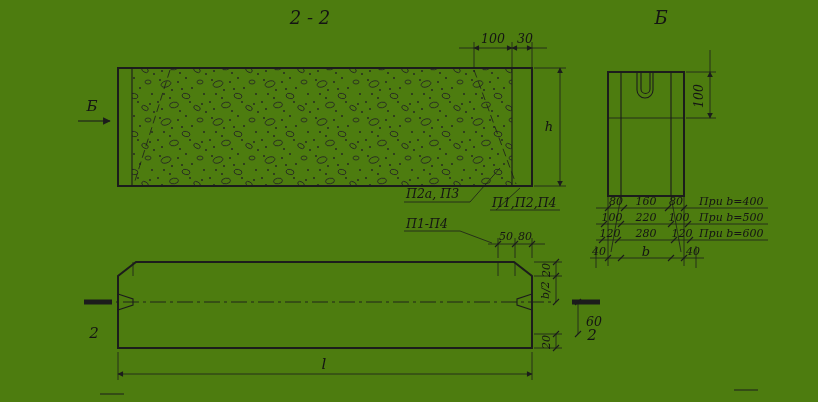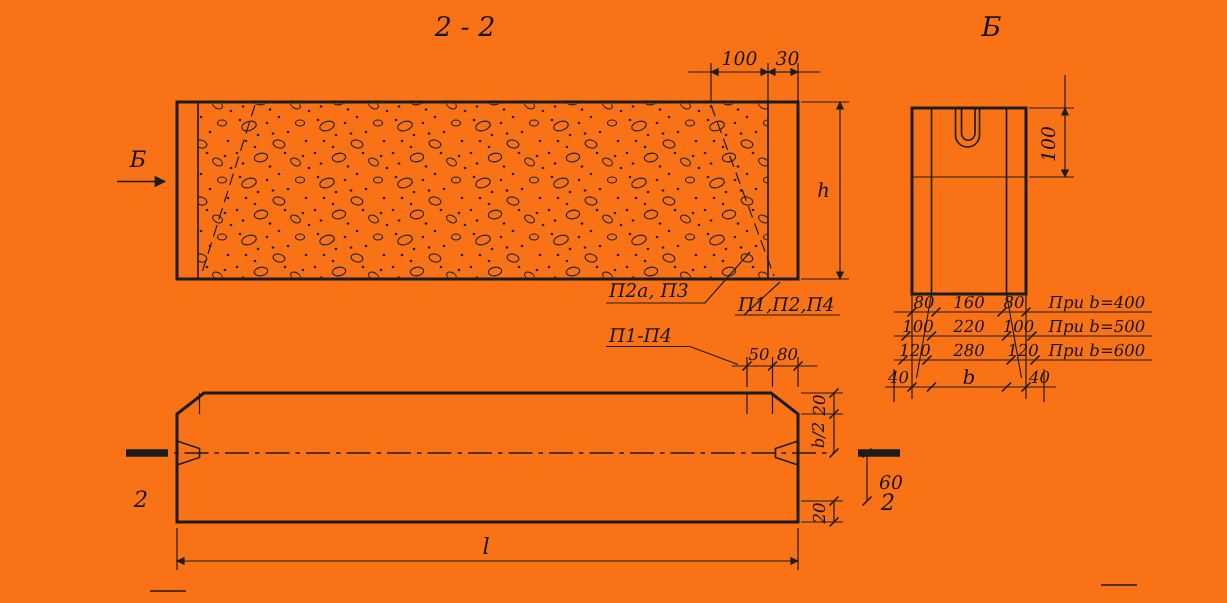--- a/index.html
+++ b/index.html
@@ -1,16 +1,16 @@
 <!DOCTYPE html>
 <html><head>
 <meta charset="utf-8">
 <style>
   html,body{margin:0;padding:0;background:#ffffff;}
-  .canvas{width:818px;height:402px;position:relative;background:#f97316;overflow:hidden;}
+  .canvas{width:818px;height:402px;position:relative;background:#4d7c0f;overflow:hidden;}
   svg{display:block;}
   .ln{stroke:#1c1c1c;stroke-width:1.1;fill:none;}
   .bold{stroke-width:2;}
   .thin{stroke-width:0.8;}
   .thick{stroke-width:5;}
   .dash{stroke-dasharray:8 4;}
   .cl{stroke-dasharray:16 4 3 4;stroke-width:0.9;}
   text{font-family:"DejaVu Serif","Liberation Serif",serif;font-style:italic;fill:#141414;font-size:12.5px;}
   .t-title{font-size:18px;}
   .t-sm{font-size:11px;}

